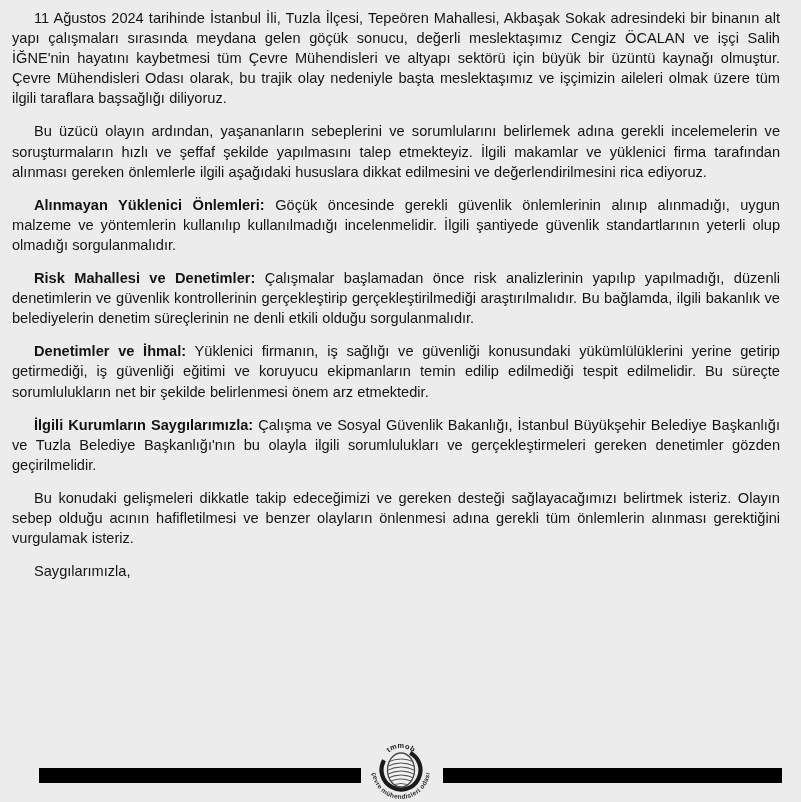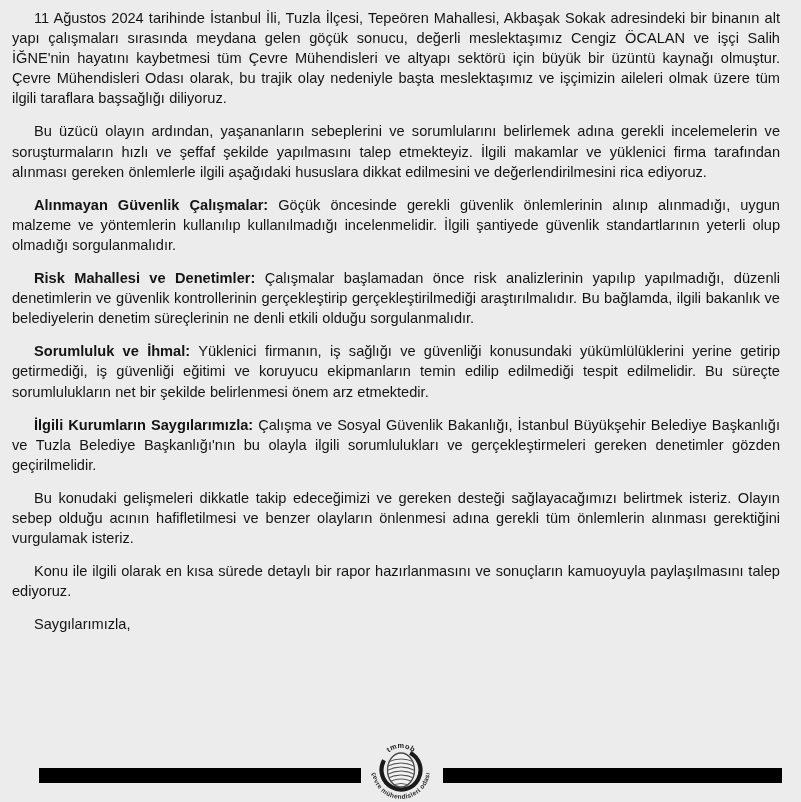--- a/index.html
+++ b/index.html
@@ -106,36 +106,33 @@
 
 
   <div class="body-area">
     <p class="para">
       <span class="lead"></span><span>11 Ağustos 2024 tarihinde İstanbul İli, Tuzla İlçesi, Tepeören Mahallesi, Akbaşak Sokak adresindeki bir binanın alt yapı çalışmaları sırasında meydana gelen göçük sonucu, değerli meslektaşımız Cengiz ÖCALAN ve işçi Salih İĞNE'nin hayatını kaybetmesi tüm Çevre Mühendisleri ve altyapı sektörü için büyük bir üzüntü kaynağı olmuştur. Çevre Mühendisleri Odası olarak, bu trajik olay nedeniyle başta meslektaşımız ve işçimizin aileleri olmak üzere tüm ilgili taraflara başsağlığı diliyoruz.</span>
     </p>
     <p class="para">
       <span class="lead"></span><span>Bu üzücü olayın ardından, yaşananların sebeplerini ve sorumlularını belirlemek adına gerekli incelemelerin ve soruşturmaların hızlı ve şeffaf şekilde yapılmasını talep etmekteyiz. İlgili makamlar ve yüklenici firma tarafından alınması gereken önlemlerle ilgili aşağıdaki hususlara dikkat edilmesini ve değerlendirilmesini rica ediyoruz.</span>
     </p>
     <p class="para">
-      <span class="lead">Alınmayan Güvenlik Çalışmalar:</span><span> Göçük öncesinde gerekli güvenlik önlemlerinin alınıp alınmadığı, uygun malzeme ve yöntemlerin kullanılıp kullanılmadığı incelenmelidir. İlgili şantiyede güvenlik standartlarının yeterli olup olmadığı sorgulanmalıdır.</span>
+      <span class="lead">Alınmayan Yüklenici Önlemleri:</span><span> Göçük öncesinde gerekli güvenlik önlemlerinin alınıp alınmadığı, uygun malzeme ve yöntemlerin kullanılıp kullanılmadığı incelenmelidir. İlgili şantiyede güvenlik standartlarının yeterli olup olmadığı sorgulanmalıdır.</span>
     </p>
     <p class="para">
       <span class="lead">Risk Mahallesi ve Denetimler:</span><span> Çalışmalar başlamadan önce risk analizlerinin yapılıp yapılmadığı, düzenli denetimlerin ve güvenlik kontrollerinin gerçekleştirip gerçekleştirilmediği araştırılmalıdır. Bu bağlamda, ilgili bakanlık ve belediyelerin denetim süreçlerinin ne denli etkili olduğu sorgulanmalıdır.</span>
     </p>
     <p class="para">
-      <span class="lead">Sorumluluk ve İhmal:</span><span> Yüklenici firmanın, iş sağlığı ve güvenliği konusundaki yükümlülüklerini yerine getirip getirmediği, iş güvenliği eğitimi ve koruyucu ekipmanların temin edilip edilmediği tespit edilmelidir. Bu süreçte sorumlulukların net bir şekilde belirlenmesi önem arz etmektedir.</span>
+      <span class="lead">Denetimler ve İhmal:</span><span> Yüklenici firmanın, iş sağlığı ve güvenliği konusundaki yükümlülüklerini yerine getirip getirmediği, iş güvenliği eğitimi ve koruyucu ekipmanların temin edilip edilmediği tespit edilmelidir. Bu süreçte sorumlulukların net bir şekilde belirlenmesi önem arz etmektedir.</span>
     </p>
     <p class="para">
       <span class="lead">İlgili Kurumların Saygılarımızla:</span><span> Çalışma ve Sosyal Güvenlik Bakanlığı, İstanbul Büyükşehir Belediye Başkanlığı ve Tuzla Belediye Başkanlığı'nın bu olayla ilgili sorumlulukları ve gerçekleştirmeleri gereken denetimler gözden geçirilmelidir.</span>
     </p>
     <p class="para">
       <span class="lead"></span><span>Bu konudaki gelişmeleri dikkatle takip edeceğimizi ve gereken desteği sağlayacağımızı belirtmek isteriz. Olayın sebep olduğu acının hafifletilmesi ve benzer olayların önlenmesi adına gerekli tüm önlemlerin alınması gerektiğini vurgulamak isteriz.</span>
-    </p>
-    <p class="para">
-      <span class="lead"></span><span>Konu ile ilgili olarak en kısa sürede detaylı bir rapor hazırlanmasını ve sonuçların kamuoyuyla paylaşılmasını talep ediyoruz.</span>
     </p>
     <p class="para closing">Saygılarımızla,</p>
   </div>
 
   <div class="footer">
     <div class="bar bar-left"></div>
     <div class="bar bar-right"></div>
 
     <div class="logo">
       <svg viewBox="0 0 74 74" width="74" height="74" xmlns="http://www.w3.org/2000/svg">

